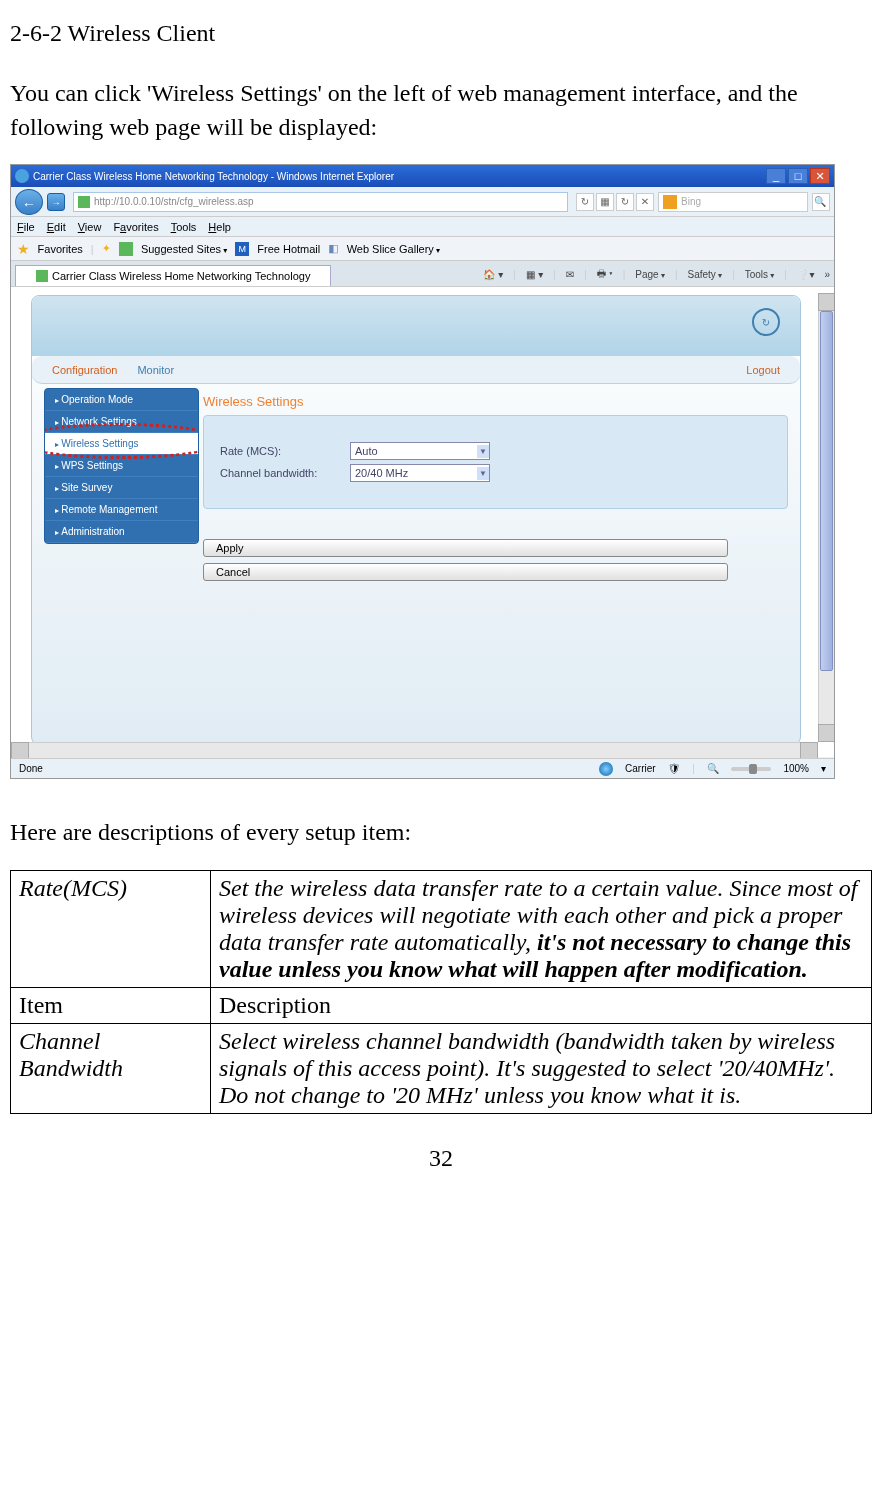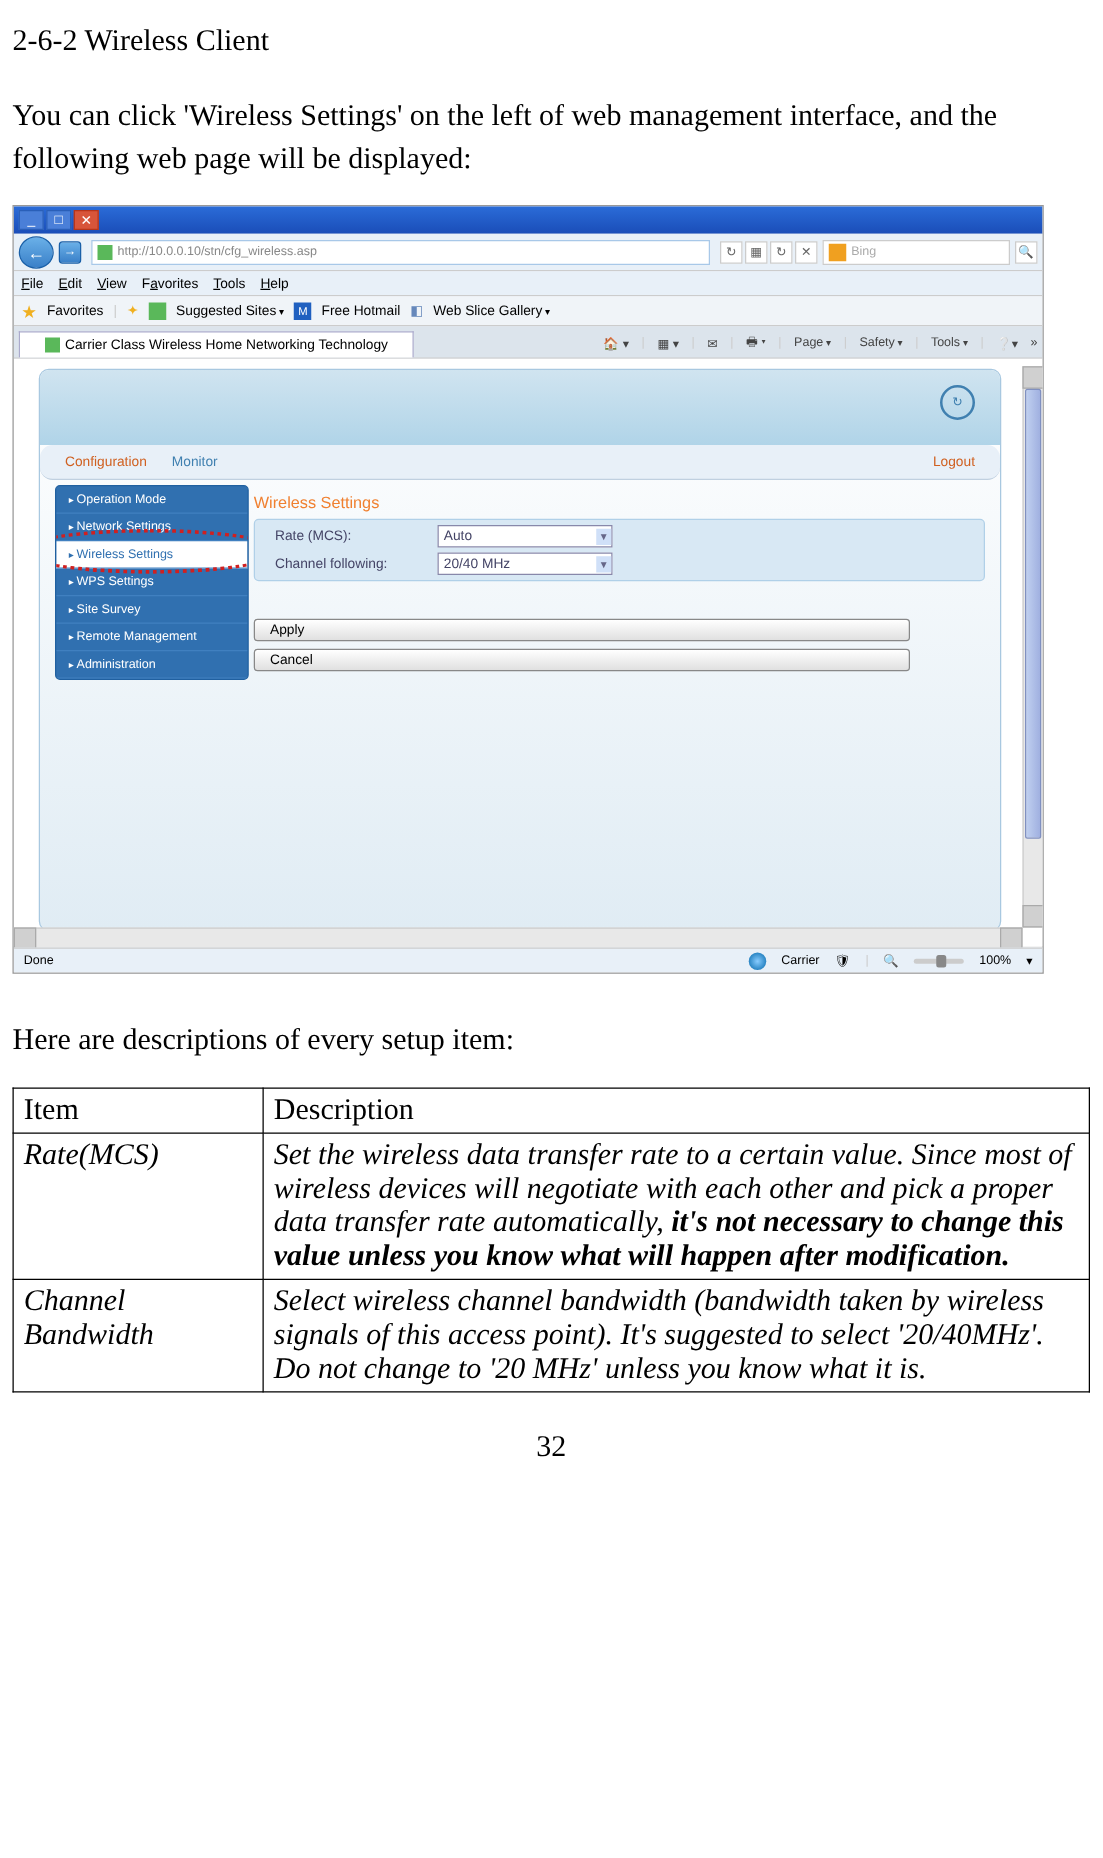--- a/index.html
+++ b/index.html
@@ -66,21 +66,21 @@
       width: 210px; height: 36px;
       left: -30px; top: -10px;
       pointer-events: none;
       z-index: 10;
     }
     .sysinfo { margin-top: 90px; border: 1px solid #a0c0d8; border-radius: 4px; overflow: hidden; background: #fff; font-size: 10px; color: #446; }
     .sysinfo-hd { background: #d0e0f0; padding: 4px 6px; text-align: center; border-bottom: 1px solid #a0c0d8; }
     .sysinfo-row { padding: 3px 6px; }
     .main-p { flex: 1; }
     .section-hd { color: #f08030; font-size: 13px; padding: 6px 0; }
-    .settings-box { background: #d8e8f4; border: 1px solid #b0d0e8; border-radius: 4px; padding: 0 16px; }
+    .settings-box { background: #d8e8f4; border: 1px solid #b0d0e8; border-radius: 4px; padding: 22px 16px; }
     .form-row { display: flex; align-items: center; margin: 4px 0; font-size: 11px; color: #446; }
     .form-row label { width: 130px; }
     .sel-field { width: 140px; height: 18px; background: #fff; border: 1px solid #88a; display: flex; align-items: center; justify-content: space-between; padding: 0 4px; }
     .sel-field::after { content: "▼"; font-size: 8px; color: #668; background: #d0e0f8; padding: 2px; margin-right: -4px; }
     .btn-row { display: flex; gap: 6px; justify-content: flex-end; padding: 30px 60px 0 0; flex-direction: column; }
     .btn { padding: 2px 12px; background: linear-gradient(#fff, #e0e0e0); border: 1px solid #888; border-radius: 3px; font-size: 11px; }
     .statusbar { position: absolute; bottom: 0; left: 0; right: 0; height: 20px; background: #e8f0f8; border-top: 1px solid #ccc; display: flex; align-items: center; justify-content: space-between; padding: 0 8px; font-size: 10px; }
     .status-r { display: flex; gap: 12px; align-items: center; }
     .globe { width: 14px; height: 14px; background: radial-gradient(#8cf, #06a); border-radius: 50%; }
     .zoom-slider { width: 40px; height: 4px; background: #ccc; border-radius: 2px; position: relative; }
@@ -104,20 +104,24 @@
     .scroll-thumb-v { position: absolute; left: 1px; top: 18px; width: 13px; height: 360px; background: linear-gradient(90deg,#c0d0f0,#a0b0e0); border: 1px solid #8090c0; border-radius: 2px; }
   </style>
 </head>
 <body>
 
 <div class="section-title">2-6-2 Wireless Client</div>
 <div class="intro">You can click 'Wireless Settings' on the left of web management interface, and the following web page will be displayed:</div>
 
 <div class="screenshot">
   <div class="titlebar">
+    <div class="titlebar-left">
+      <div class="ie-icon"></div>
+      <span>Carrier Class Wireless Home Networking Technology - Windows Internet Explorer</span>
+    </div>
     <div class="win-btns">
       <div class="win-btn">_</div>
       <div class="win-btn">□</div>
       <div class="win-btn close">✕</div>
     </div>
   </div>
 
   <div class="navbar">
     <div class="nav-arrow">←</div>
     <div class="nav-arrow sm">→</div>
@@ -215,21 +219,21 @@
         <div class="main-p">
           <div class="section-hd">Wireless Settings</div>
           <div class="settings-box">
             <div class="form-row">
               <label>Rate (MCS):</label>
               <div class="sel-field">
                   <span>Auto</span>
                 </div>
             </div>
             <div class="form-row">
-              <label>Channel following:</label>
+              <label>Channel bandwidth:</label>
               <div class="sel-field">
                   <span>20/40 MHz</span>
                 </div>
             </div>
           </div>
           <div class="btn-row">
             <div class="btn">Apply</div>
             <div class="btn">Cancel</div>
           </div>
         </div>
@@ -255,28 +259,28 @@
       <span>▾</span>
     </div>
   </div>
 </div>
 
 <div class="desc-intro">Here are descriptions of every setup item:</div>
 
 <table class="desc">
   <tbody>
       <tr>
-    <td class="col1 hdr">Item</td>
-    <td class="hdr">Description</td>
-  </tr>
-  <tr>
     <td class="col1">Rate(MCS)</td>
     <td>
       <span class="ital">Set the wireless data transfer rate to a certain value. Since most of wireless devices will negotiate with each other and pick a proper data transfer rate automatically, </span><span class="bolditl">it's not necessary to change this value unless you know what will happen after modification.</span>
     </td>
+  </tr>
+  <tr>
+    <td class="col1 hdr">Item</td>
+    <td class="hdr">Description</td>
   </tr>
   <tr>
     <td class="col1">Channel Bandwidth</td>
     <td class="ital">Select wireless channel bandwidth (bandwidth taken by wireless signals of this access point). It's suggested to select '20/40MHz'. Do not change to '20 MHz' unless you know what it is.</td>
   </tr>
 </tbody>
   </table>
 
 <div class="page-num">32</div>
 

